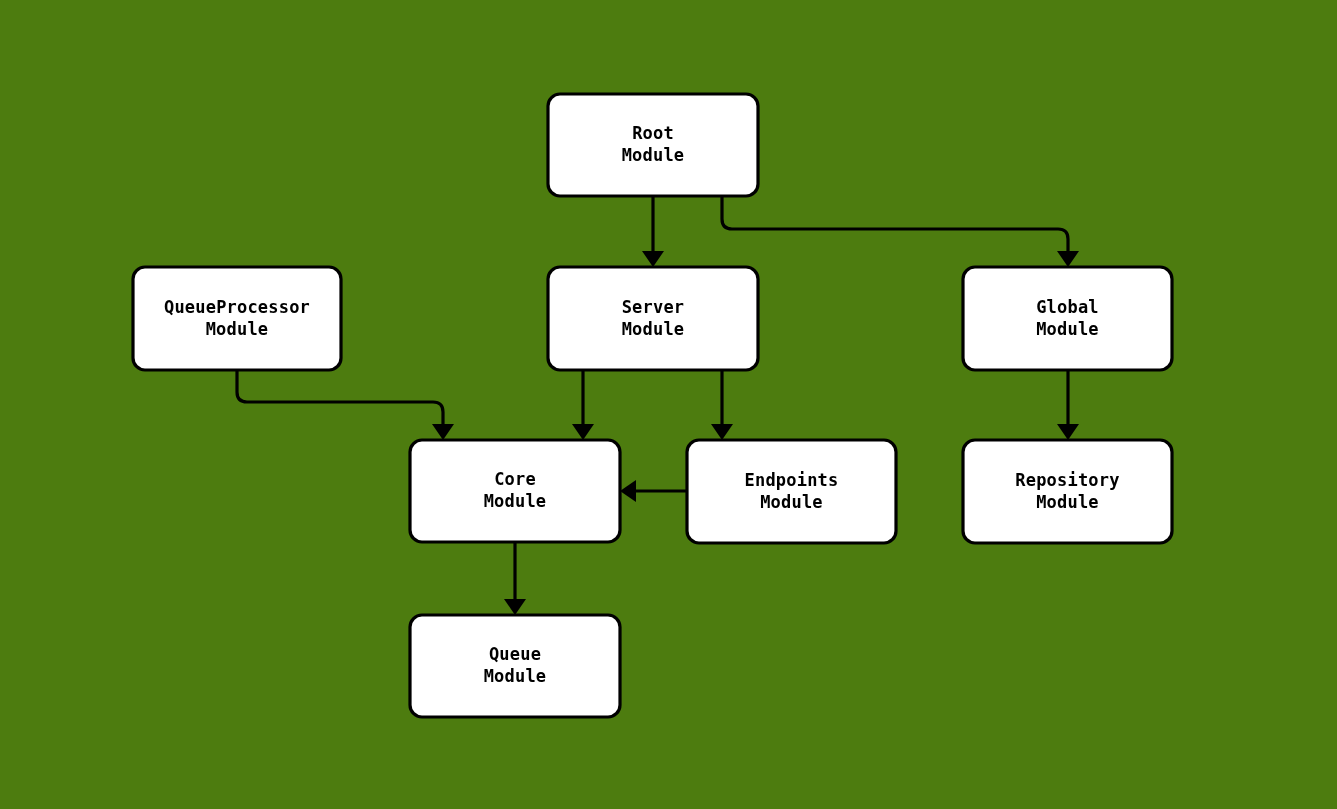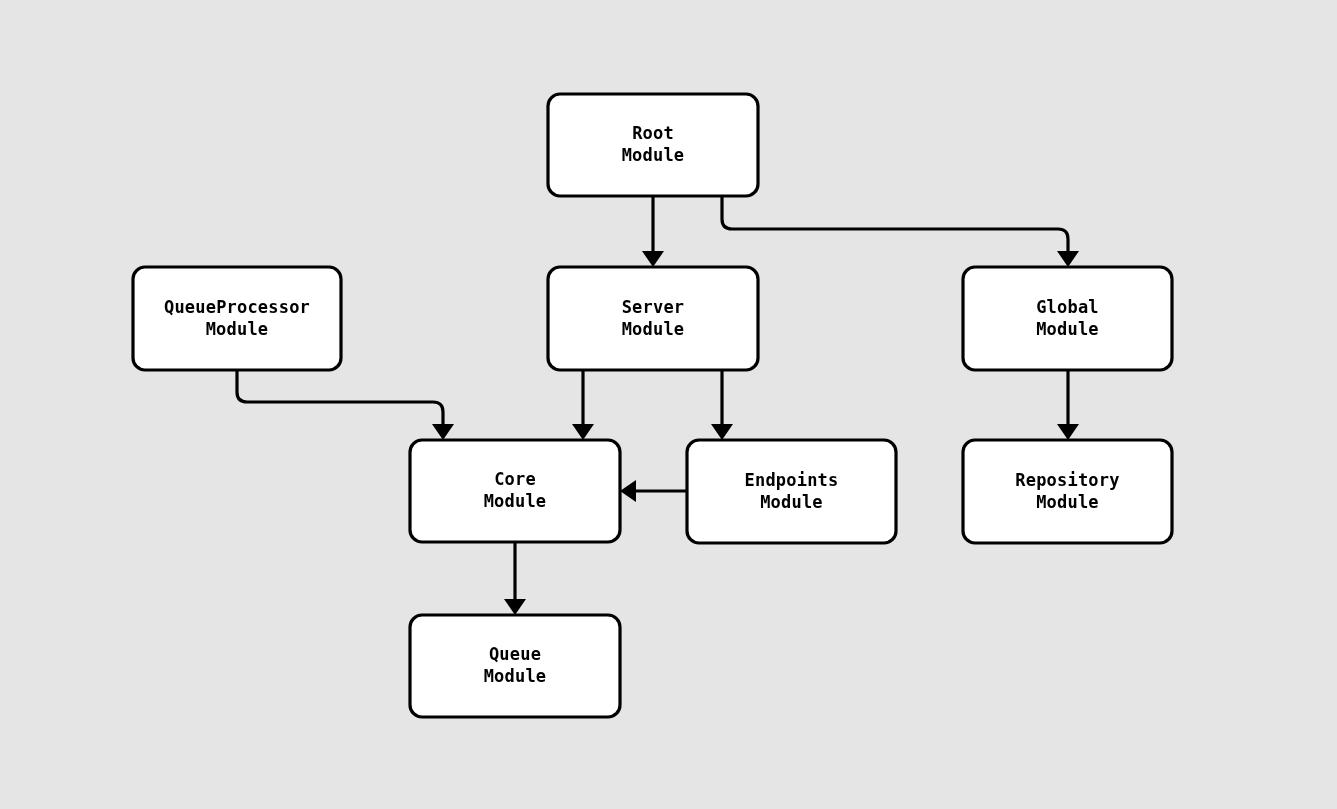--- a/index.html
+++ b/index.html
@@ -11,21 +11,21 @@
   body {
     width: 1337px;
     height: 809px;
     font-family: "DejaVu Sans Mono", "Liberation Mono", monospace;
     overflow: hidden;
   }
   #diagram-root {
     position: relative;
     width: 1337px;
     height: 809px;
-    background: #e5e5e5;
+    background: #4d7c0f;
   }
   svg#diagram-svg {
     display: block;
     width: 1337px;
     height: 809px;
   }
   .node-box {
     fill: #ffffff;
     stroke: #000000;
     stroke-width: 3.2;

